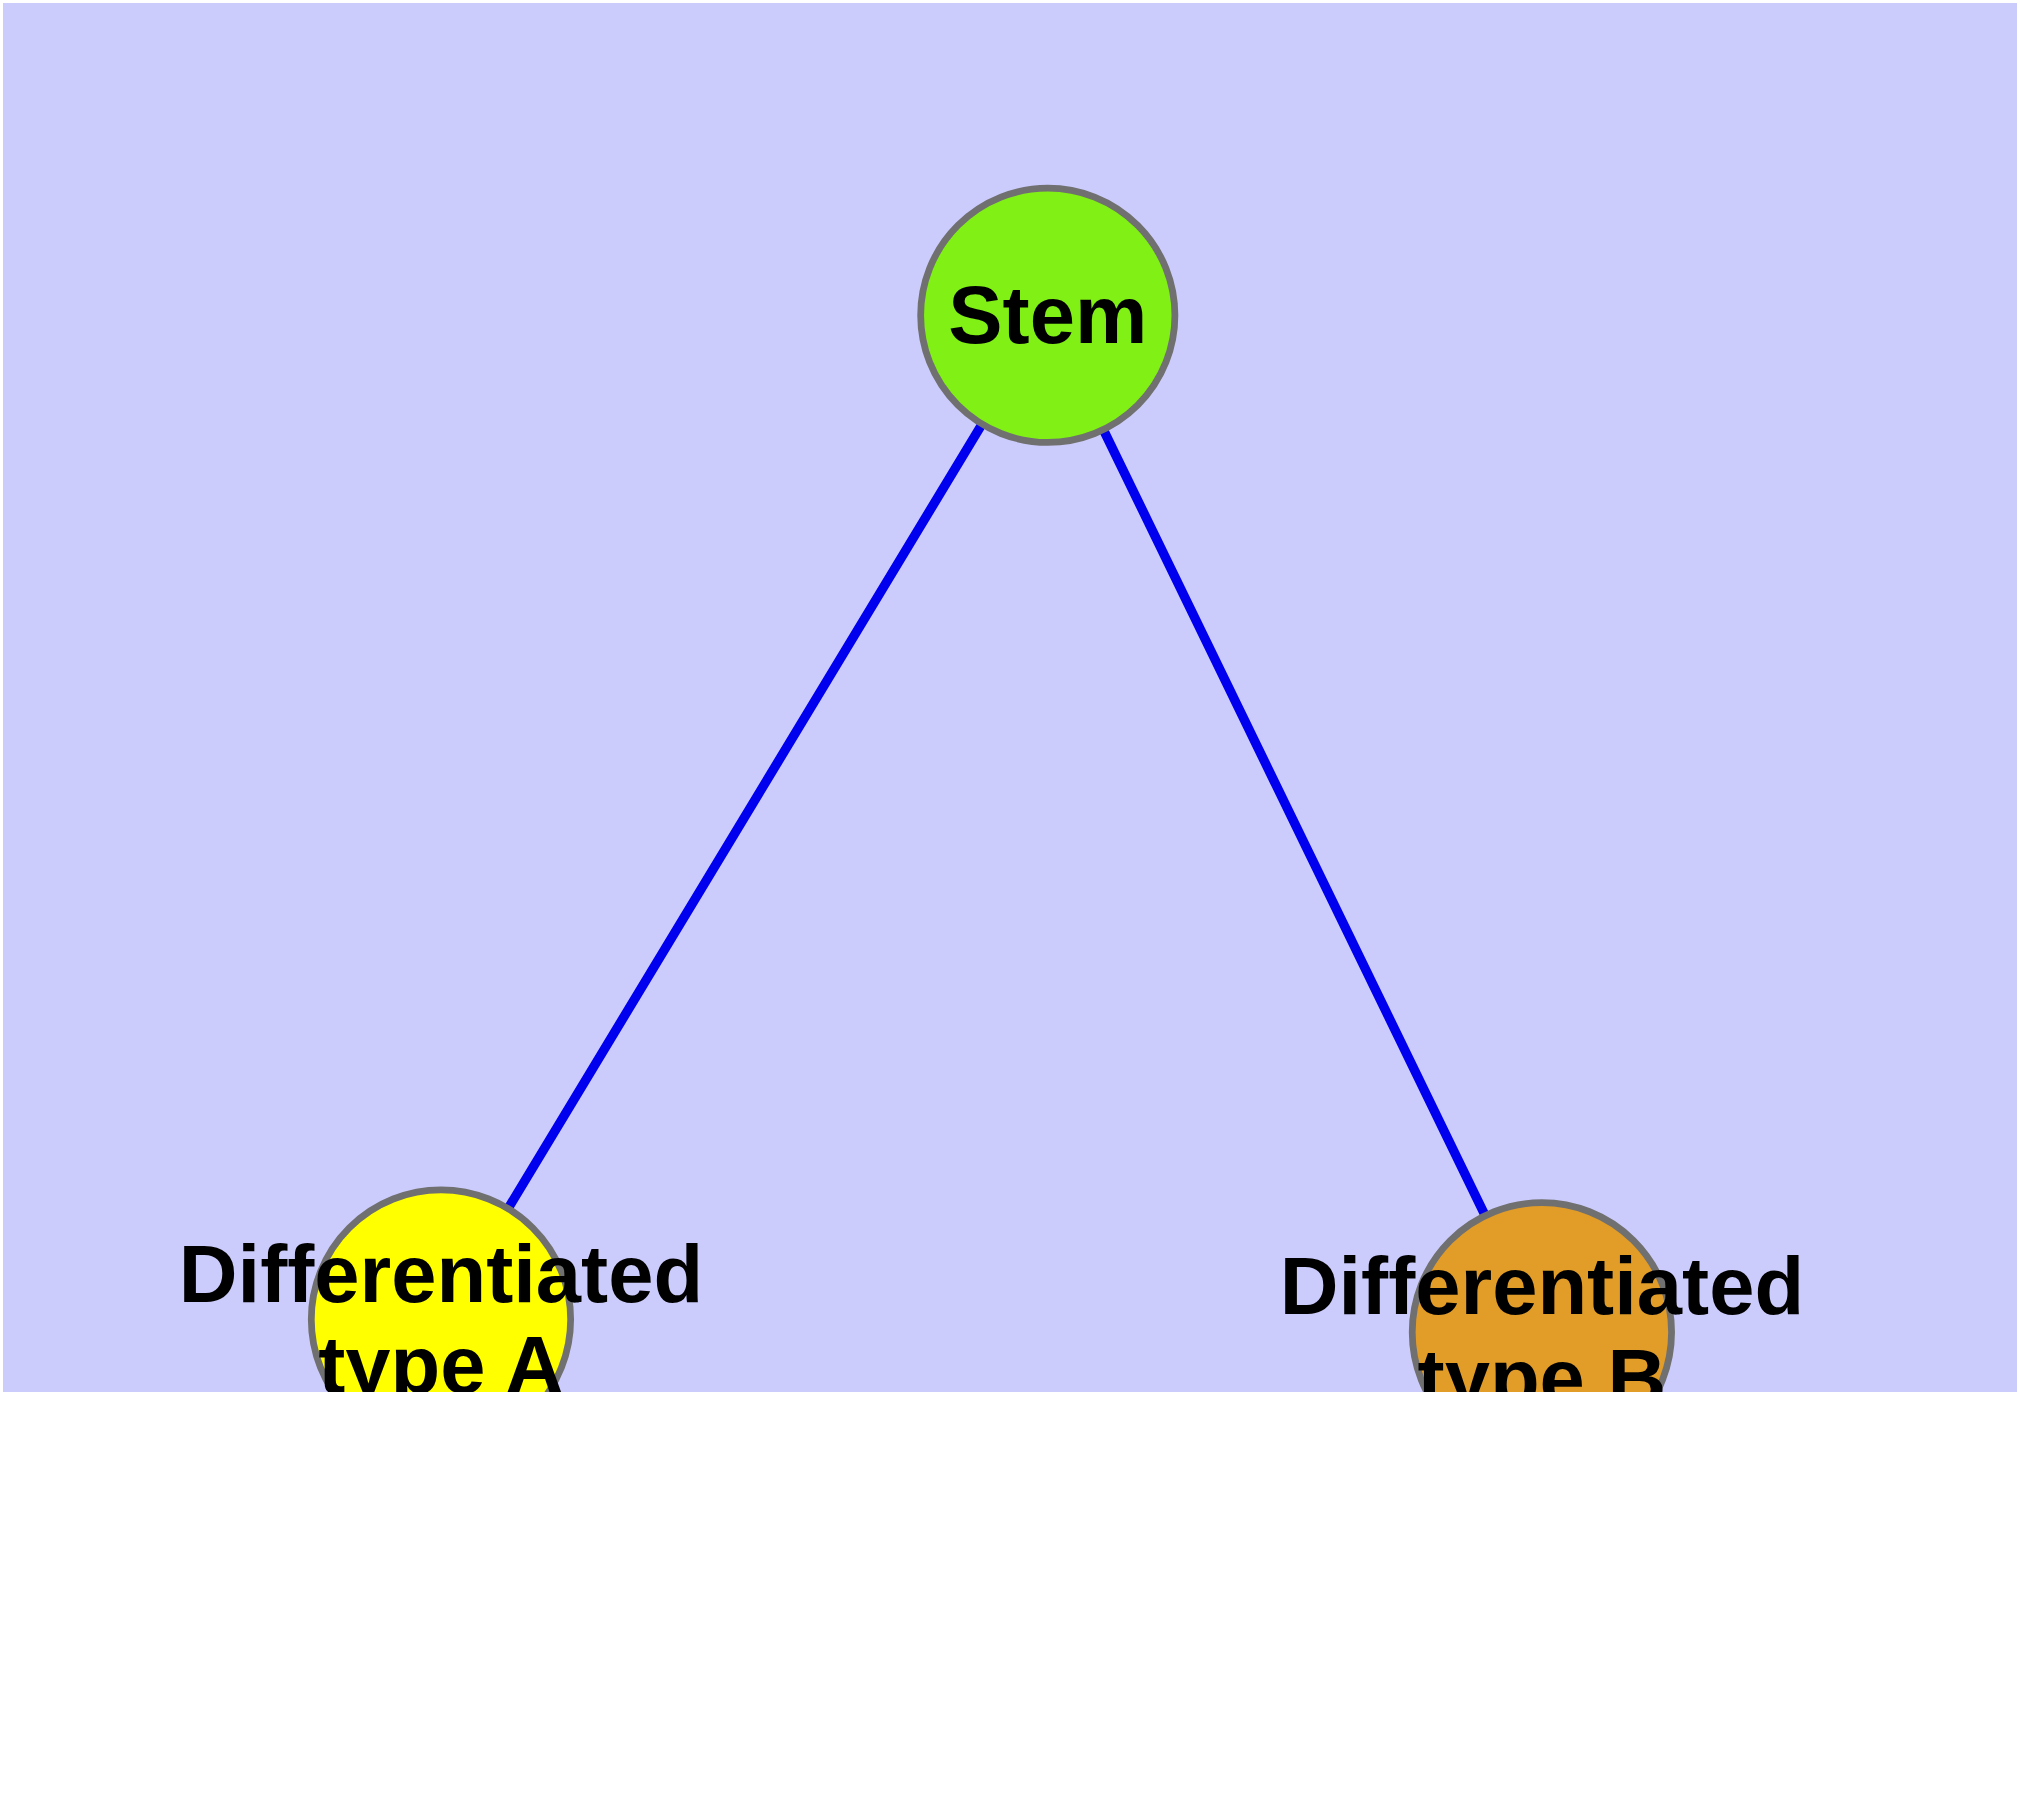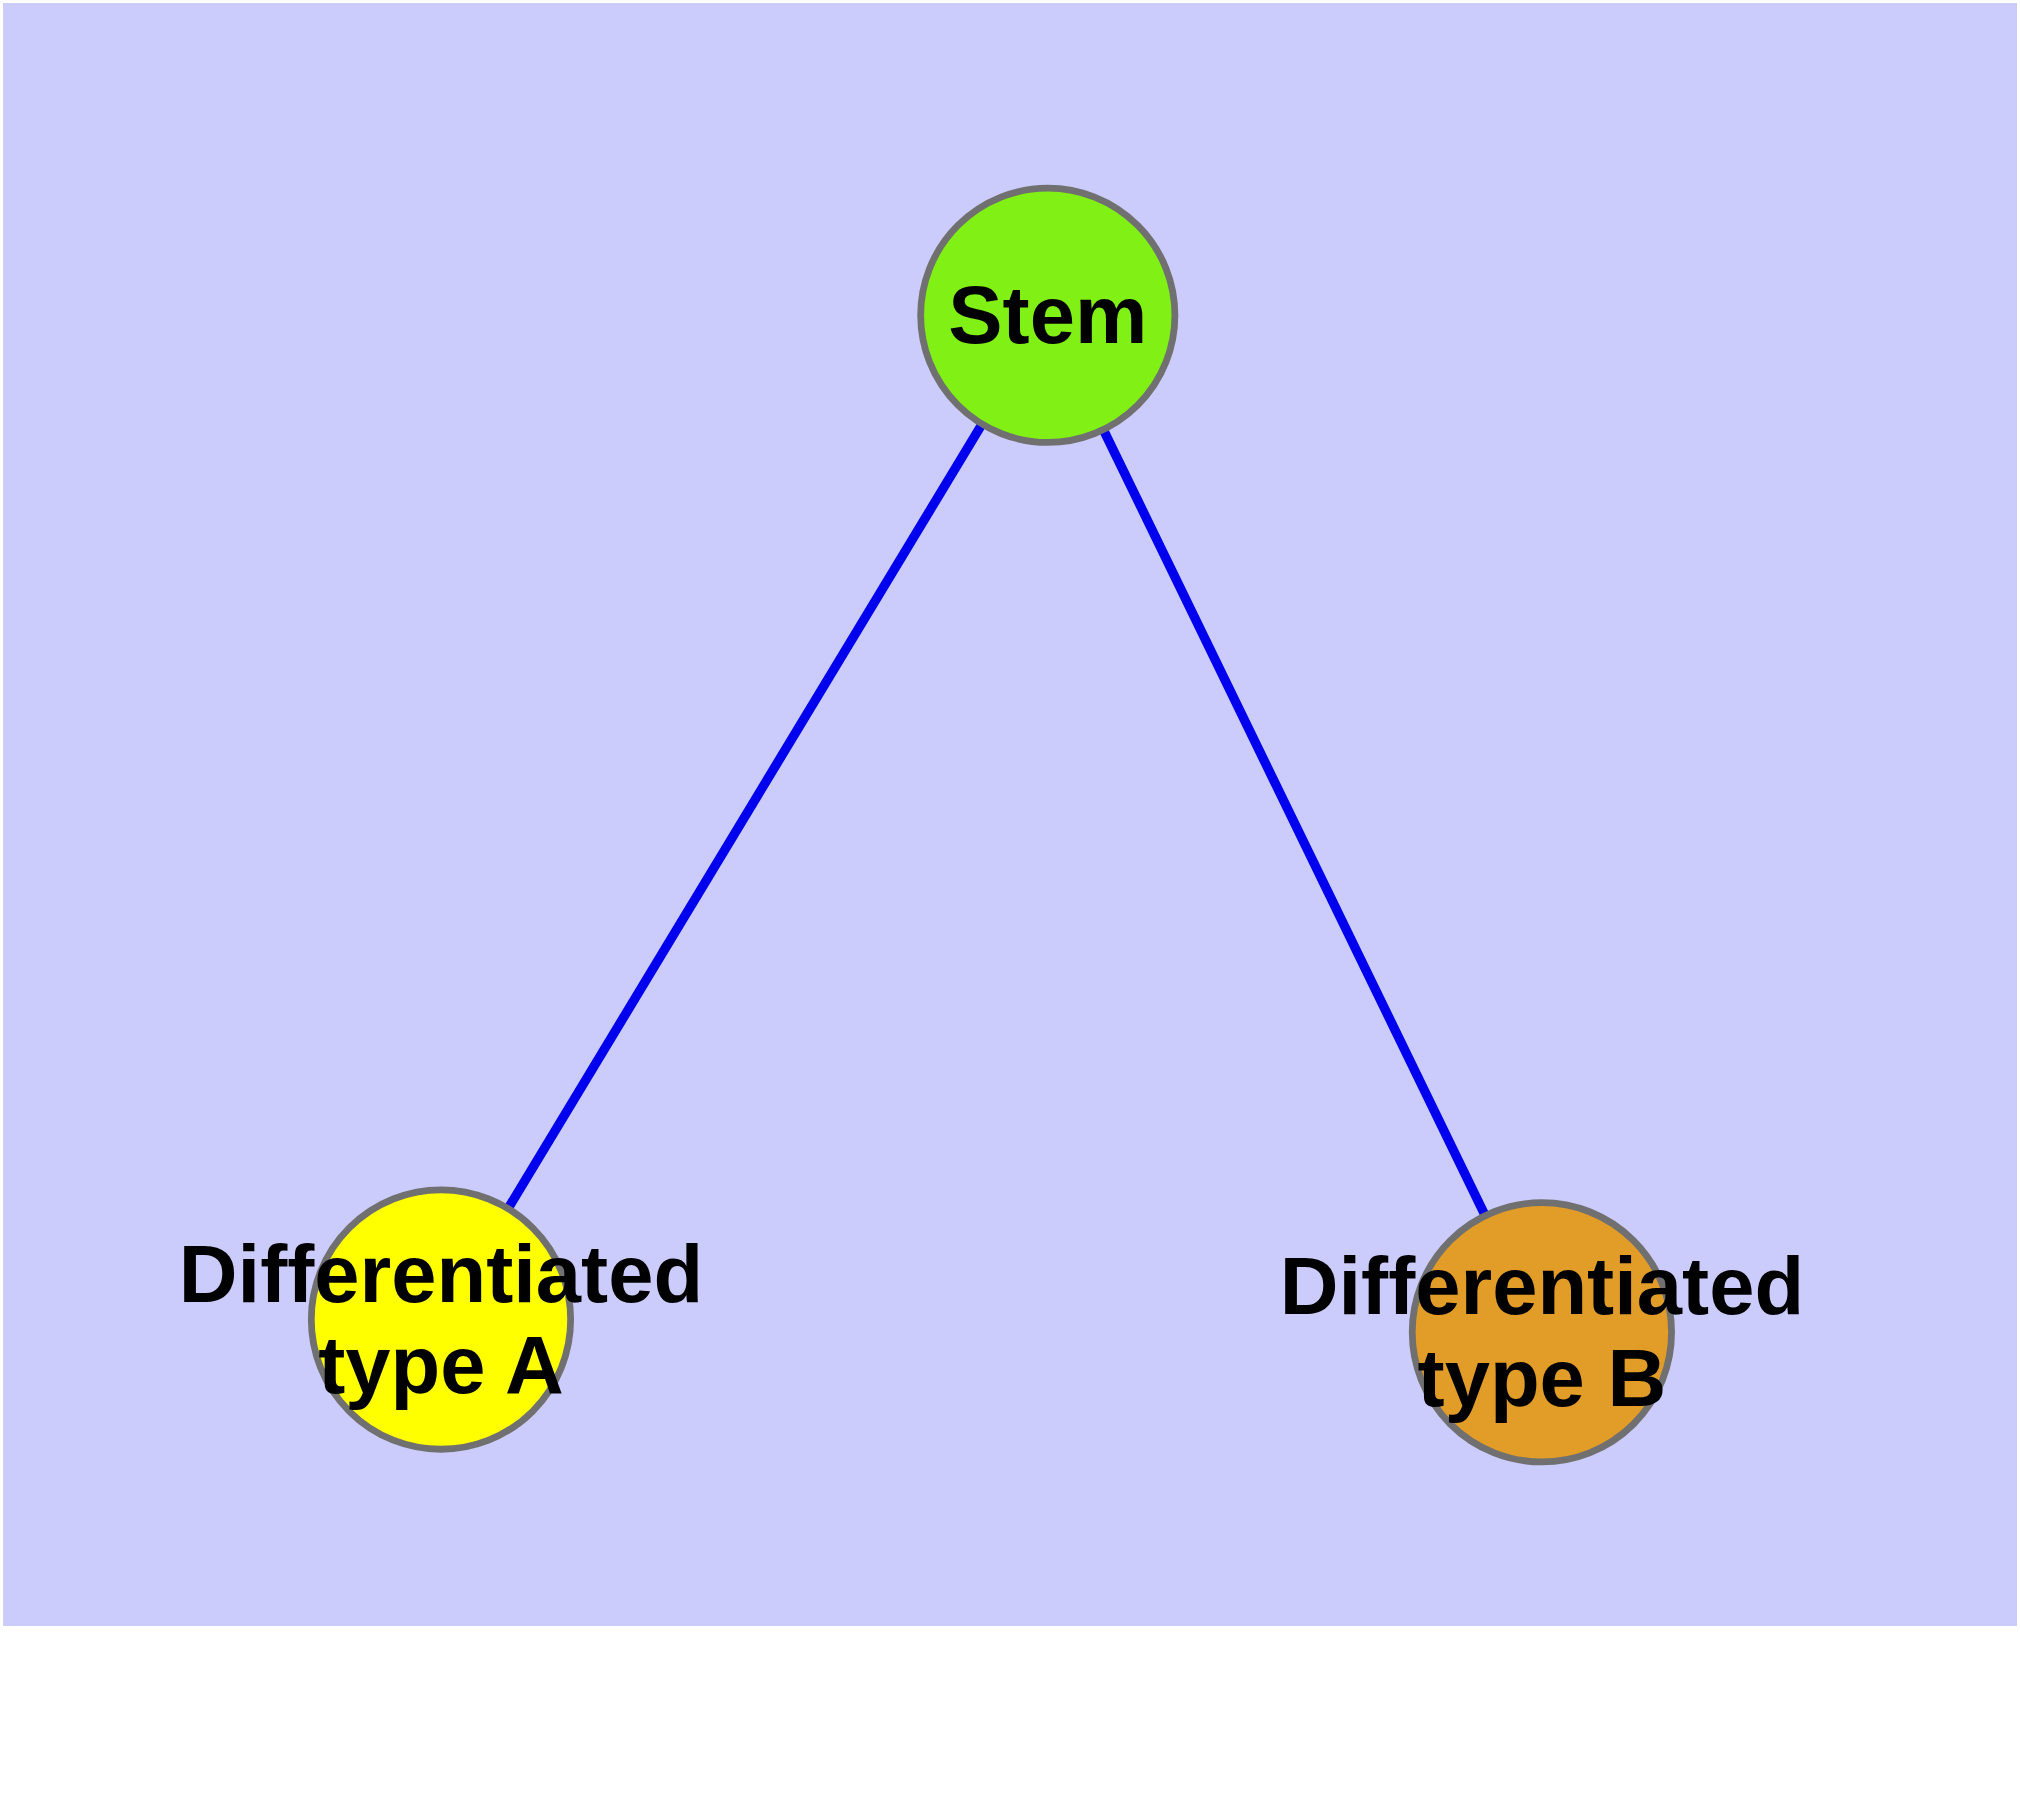--- a/index.html
+++ b/index.html
@@ -34,21 +34,21 @@
   .node-label {
     font-weight: bold;
     fill: #000000;
     text-anchor: middle;
     font-family: "Liberation Sans", "DejaVu Sans", sans-serif;
   }
 </style>
 </head>
 <body>
 
-<div id="stage" style="width: 2021px; height: 1626px;">
+<div id="stage" style="width: 2021px; height: 1392px;">
 
   <div id="canvas-bg" style="background: rgb(204, 204, 252);"></div>
 
   <svg id="graph-svg" viewBox="0 0 2384 2138" xmlns="http://www.w3.org/2000/svg">
 
     <g>
       <line x1="1159.4619908746427" y1="498.67254303568205" x2="598.0894552562767" y2="1427.7597702811622" stroke="#0000ee" stroke-width="11" stroke-linecap="round"></line>
       <line x1="1300.674608824527" y1="505.1209787125771" x2="1753.0144193749757" y2="1436.180623070276" stroke="#0000ee" stroke-width="11" stroke-linecap="round"></line>
     </g>
 

